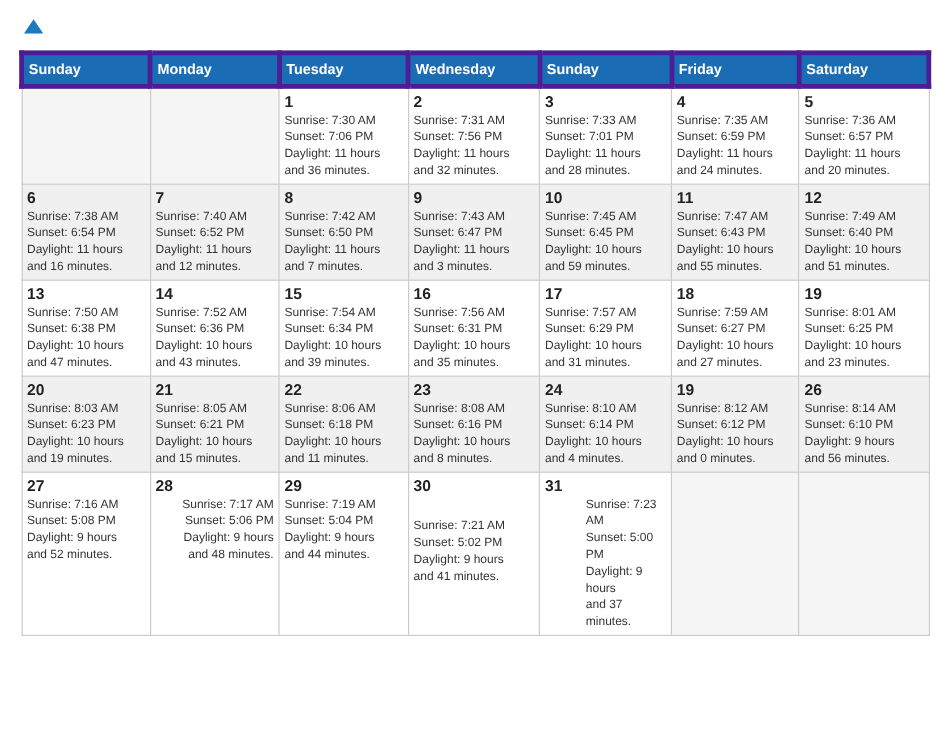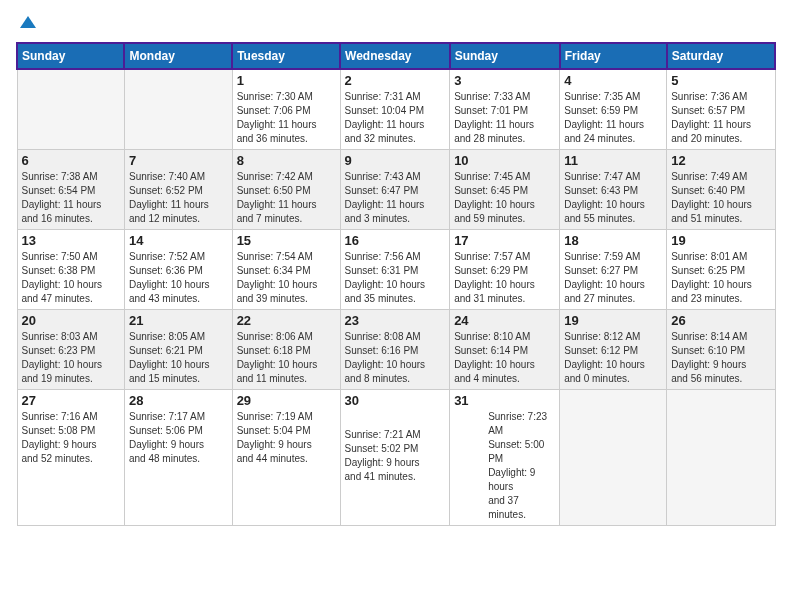--- a/index.html
+++ b/index.html
@@ -52,21 +52,21 @@
       border-collapse: collapse;
       font-size: 11px;
     }
     .calendar th {
       background: #1a6db5;
       color: #fff;
       padding: 5px 4px;
       text-align: left;
       font-size: 12px;
       font-weight: bold;
-      border: 2px solid #4c1d95;
+      border: 4px solid #4c1d95;
     }
     .calendar td {
       border: 1px solid #ccc;
       vertical-align: top;
       padding: 3px 4px;
       width: 113px;
       min-height: 72px;
       height: 80px;
       background: #fff;
     }
@@ -129,21 +129,21 @@
           <td>
             <div class="day-number">1</div>
             <div class="day-info" style="white-space: pre-line;">Sunrise: 7:30 AM
 Sunset: 7:06 PM
 Daylight: 11 hours
 and 36 minutes.</div>
           </td>
           <td>
             <div class="day-number">2</div>
             <div class="day-info" style="white-space: pre-line;">Sunrise: 7:31 AM
-Sunset: 10:04 PM
+Sunset: 7:56 PM
 Daylight: 11 hours
 and 32 minutes.</div>
           </td>
           <td>
             <div class="day-number">3</div>
             <div class="day-info" style="white-space: pre-line;">Sunrise: 7:33 AM
 Sunset: 7:01 PM
 Daylight: 11 hours
 and 28 minutes.</div>
           </td>
@@ -318,21 +318,21 @@
         <tr>
           <td>
             <div class="day-number">27</div>
             <div class="day-info" style="white-space: pre-line;">Sunrise: 7:16 AM
 Sunset: 5:08 PM
 Daylight: 9 hours
 and 52 minutes.</div>
           </td>
           <td>
             <div class="day-number">28</div>
-            <div class="day-info" style="white-space: pre-line;">Sunrise: 7:17 AM
+            <div class="day-info" style="white-space: pre-line; text-align: right;">Sunrise: 7:17 AM
 Sunset: 5:06 PM
 Daylight: 9 hours
 and 48 minutes.</div>
           </td>
           <td>
             <div class="day-number">29</div>
             <div class="day-info" style="white-space: pre-line;">Sunrise: 7:19 AM
 Sunset: 5:04 PM
 Daylight: 9 hours
 and 44 minutes.</div>

